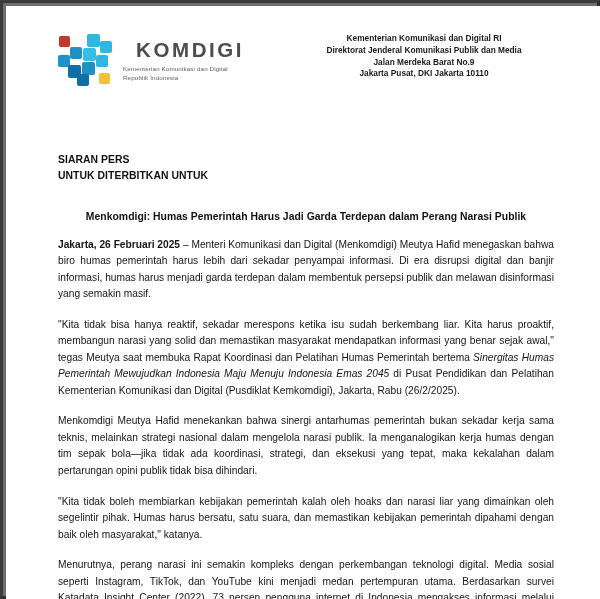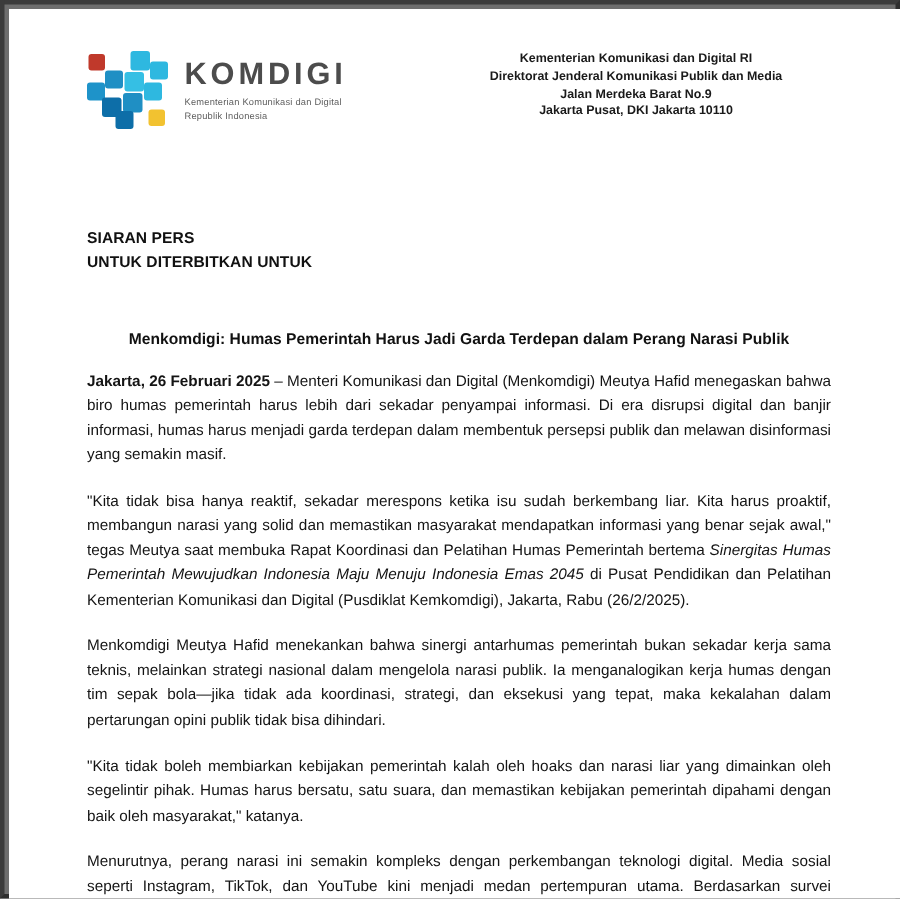--- a/index.html
+++ b/index.html
@@ -67,20 +67,21 @@
     margin-left: 9px;
     padding-top: 1px;
   }
   .wordmark-title {
     font-size: 20.5px;
     font-weight: bold;
     color: #4c4c4c;
     letter-spacing: 2.6px;
     line-height: 1;
     white-space: nowrap;
+    margin-left: 13px;
   }
   .wordmark-sub {
     margin-top: 4px;
     font-size: 6.2px;
     color: #5d5d5d;
     line-height: 1.45;
     letter-spacing: 0.15px;
     white-space: nowrap;
   }
 
@@ -110,21 +111,21 @@
   .notice {
     font-size: 10.4px;
     font-weight: bold;
     color: #111111;
     line-height: 1.55;
     letter-spacing: 0.05px;
     margin-top: 28px;
   }
 
   .headline {
-    margin-top: 36px;
+    margin-top: 26px;
     text-align: center;
     font-size: 10.4px;
     font-weight: bold;
     color: #111111;
     line-height: 1.4;
     letter-spacing: 0.02px;
   }
 
   .para {
     margin-top: 14px;

